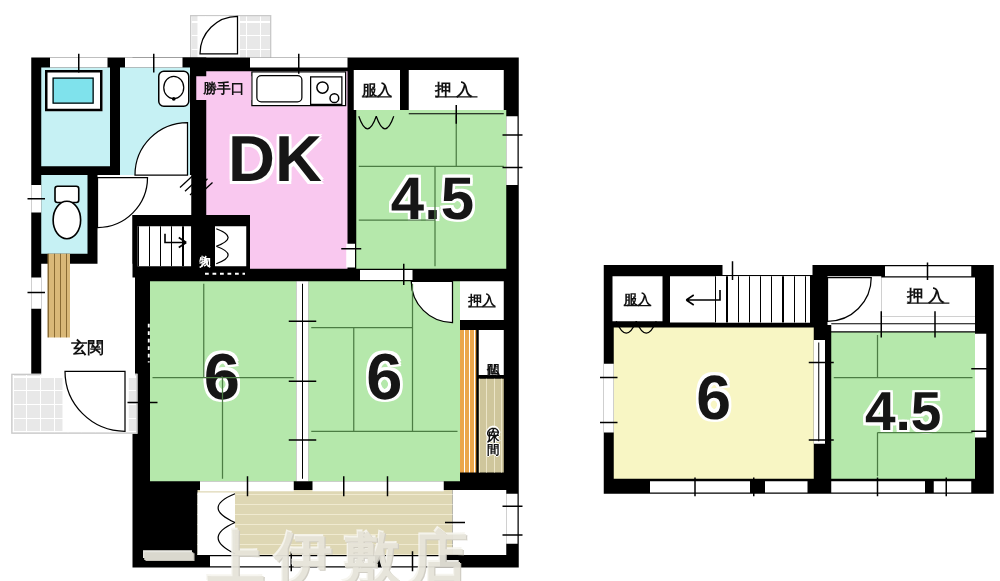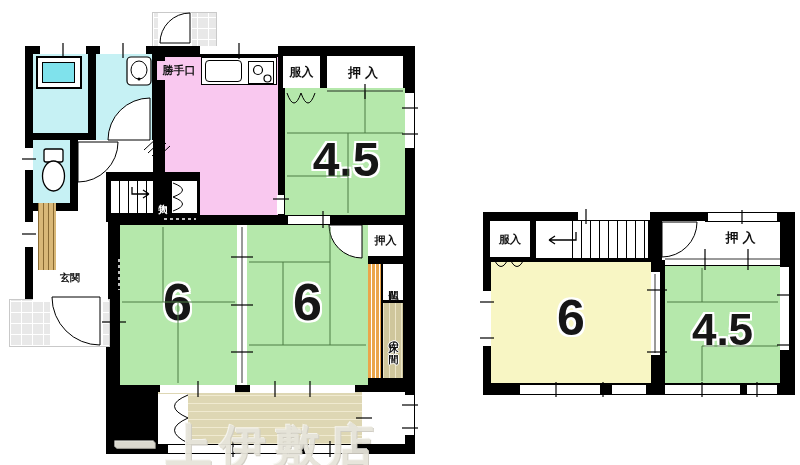--- a/index.html
+++ b/index.html
@@ -1,18 +1,18 @@
 <!DOCTYPE html>
 <html><head>
 <meta charset="utf-8">
 <style>
   html,body{margin:0;padding:0;background:#fff;}
   #plan{position:relative;width:800px;height:465px;background:#fff;overflow:hidden;
         font-family:"DejaVu Sans",sans-serif;}
-  .abs{position:absolute;}
+  .abs{position:absolute;text-decoration:underline;}
   .wall{position:absolute;background:#000;}
   .room{position:absolute;}
   .lbl{position:absolute;display:flex;align-items:center;justify-content:center;
        font-weight:bold;color:#111;line-height:1;}
   .num{position:absolute;display:flex;align-items:center;justify-content:center;
        font-family:"Liberation Sans","DejaVu Sans",sans-serif;font-weight:bold;color:#161616;
        text-shadow:-2px 0 0 #fff,2px 0 0 #fff,0 -2px 0 #fff,0 2px 0 #fff,
                    -2px -2px 0 #fff,2px 2px 0 #fff,-2px 2px 0 #fff,2px -2px 0 #fff;}
   .vert{writing-mode:vertical-rl;text-orientation:upright;}
   .halo{text-shadow:-1px 0 0 #fff,1px 0 0 #fff,0 -1px 0 #fff,0 1px 0 #fff;}
@@ -52,27 +52,28 @@
   <div class="room" style="left:33px;top:54px;width:55px;height:79px;background:#c6f1f4;"></div>
   <div class="abs" style="left:36px;top:56px;width:46px;height:33px;background:#fff;border:2px solid #000;box-sizing:border-box;"></div>
   <div class="abs" style="left:42px;top:62px;width:33px;height:21px;background:#7fe2ec;border:1px solid #000;box-sizing:border-box;"></div>
   <div class="room" style="left:96px;top:54px;width:56px;height:86px;background:#c6f1f4;"></div>
   <div class="room" style="left:33px;top:140px;width:37px;height:63px;background:#c6f1f4;"></div>
 
   <div class="abs white" style="left:78px;top:140px;width:75px;height:32px;"></div>
   <div class="abs white" style="left:78px;top:172px;width:28px;height:50px;"></div>
   <div class="abs white" style="left:33px;top:211px;width:75px;height:91px;"></div>
   <div class="abs slats" style="left:38px;top:203px;width:18px;height:67px;"></div>
-  <div class="lbl" style="left:40px;top:266px;width:60px;height:24px;font-size:10px;">玄関</div>
+  <div class="lbl" style="left:40px;top:266px;width:60px;height:24px;font-size:13px;">玄関</div>
 
   <div class="room" style="left:165px;top:57px;width:113px;height:158px;background:#f9c8ef;"></div>
   <div class="abs" style="left:201px;top:57px;width:76px;height:28px;background:#fff;border:1px solid #000;box-sizing:border-box;"></div>
   <div class="abs" style="left:205px;top:60px;width:37px;height:22px;background:#fff;border:1.5px solid #000;border-radius:4px;box-sizing:border-box;"></div>
   <div class="abs" style="left:248px;top:61px;width:26px;height:23px;background:#fff;border:1.5px solid #000;box-sizing:border-box;"></div>
   <div class="lbl" style="left:157px;top:61px;width:44px;height:19px;font-size:11px;background:#f9c8ef;">勝手口</div>
+  <div class="num" style="left:165px;top:98px;width:110px;height:60px;font-size:52px;">DK</div>
 
   <div class="wall" style="left:106px;top:172px;width:94px;height:50px;"></div>
   <div class="abs treads" style="left:110px;top:181px;width:43px;height:32px;"></div>
   <div class="abs" style="left:153px;top:175px;width:19px;height:43px;background:#000;"></div>
   <div class="lbl vert" style="left:153px;top:177px;width:19px;height:40px;font-size:9px;color:#fff;">物入</div>
   <div class="abs white" style="left:172px;top:181px;width:25px;height:32px;"></div>
 
   <div class="abs white lbl" style="left:283px;top:56px;width:37px;height:32px;font-size:12px;background:#fff;">服入</div>
   <div class="abs white lbl" style="left:327px;top:56px;width:76px;height:32px;font-size:13px;background:#fff;letter-spacing:4px;">押入</div>
   <div class="abs white" style="left:327px;top:88px;width:76px;height:7px;"></div>

